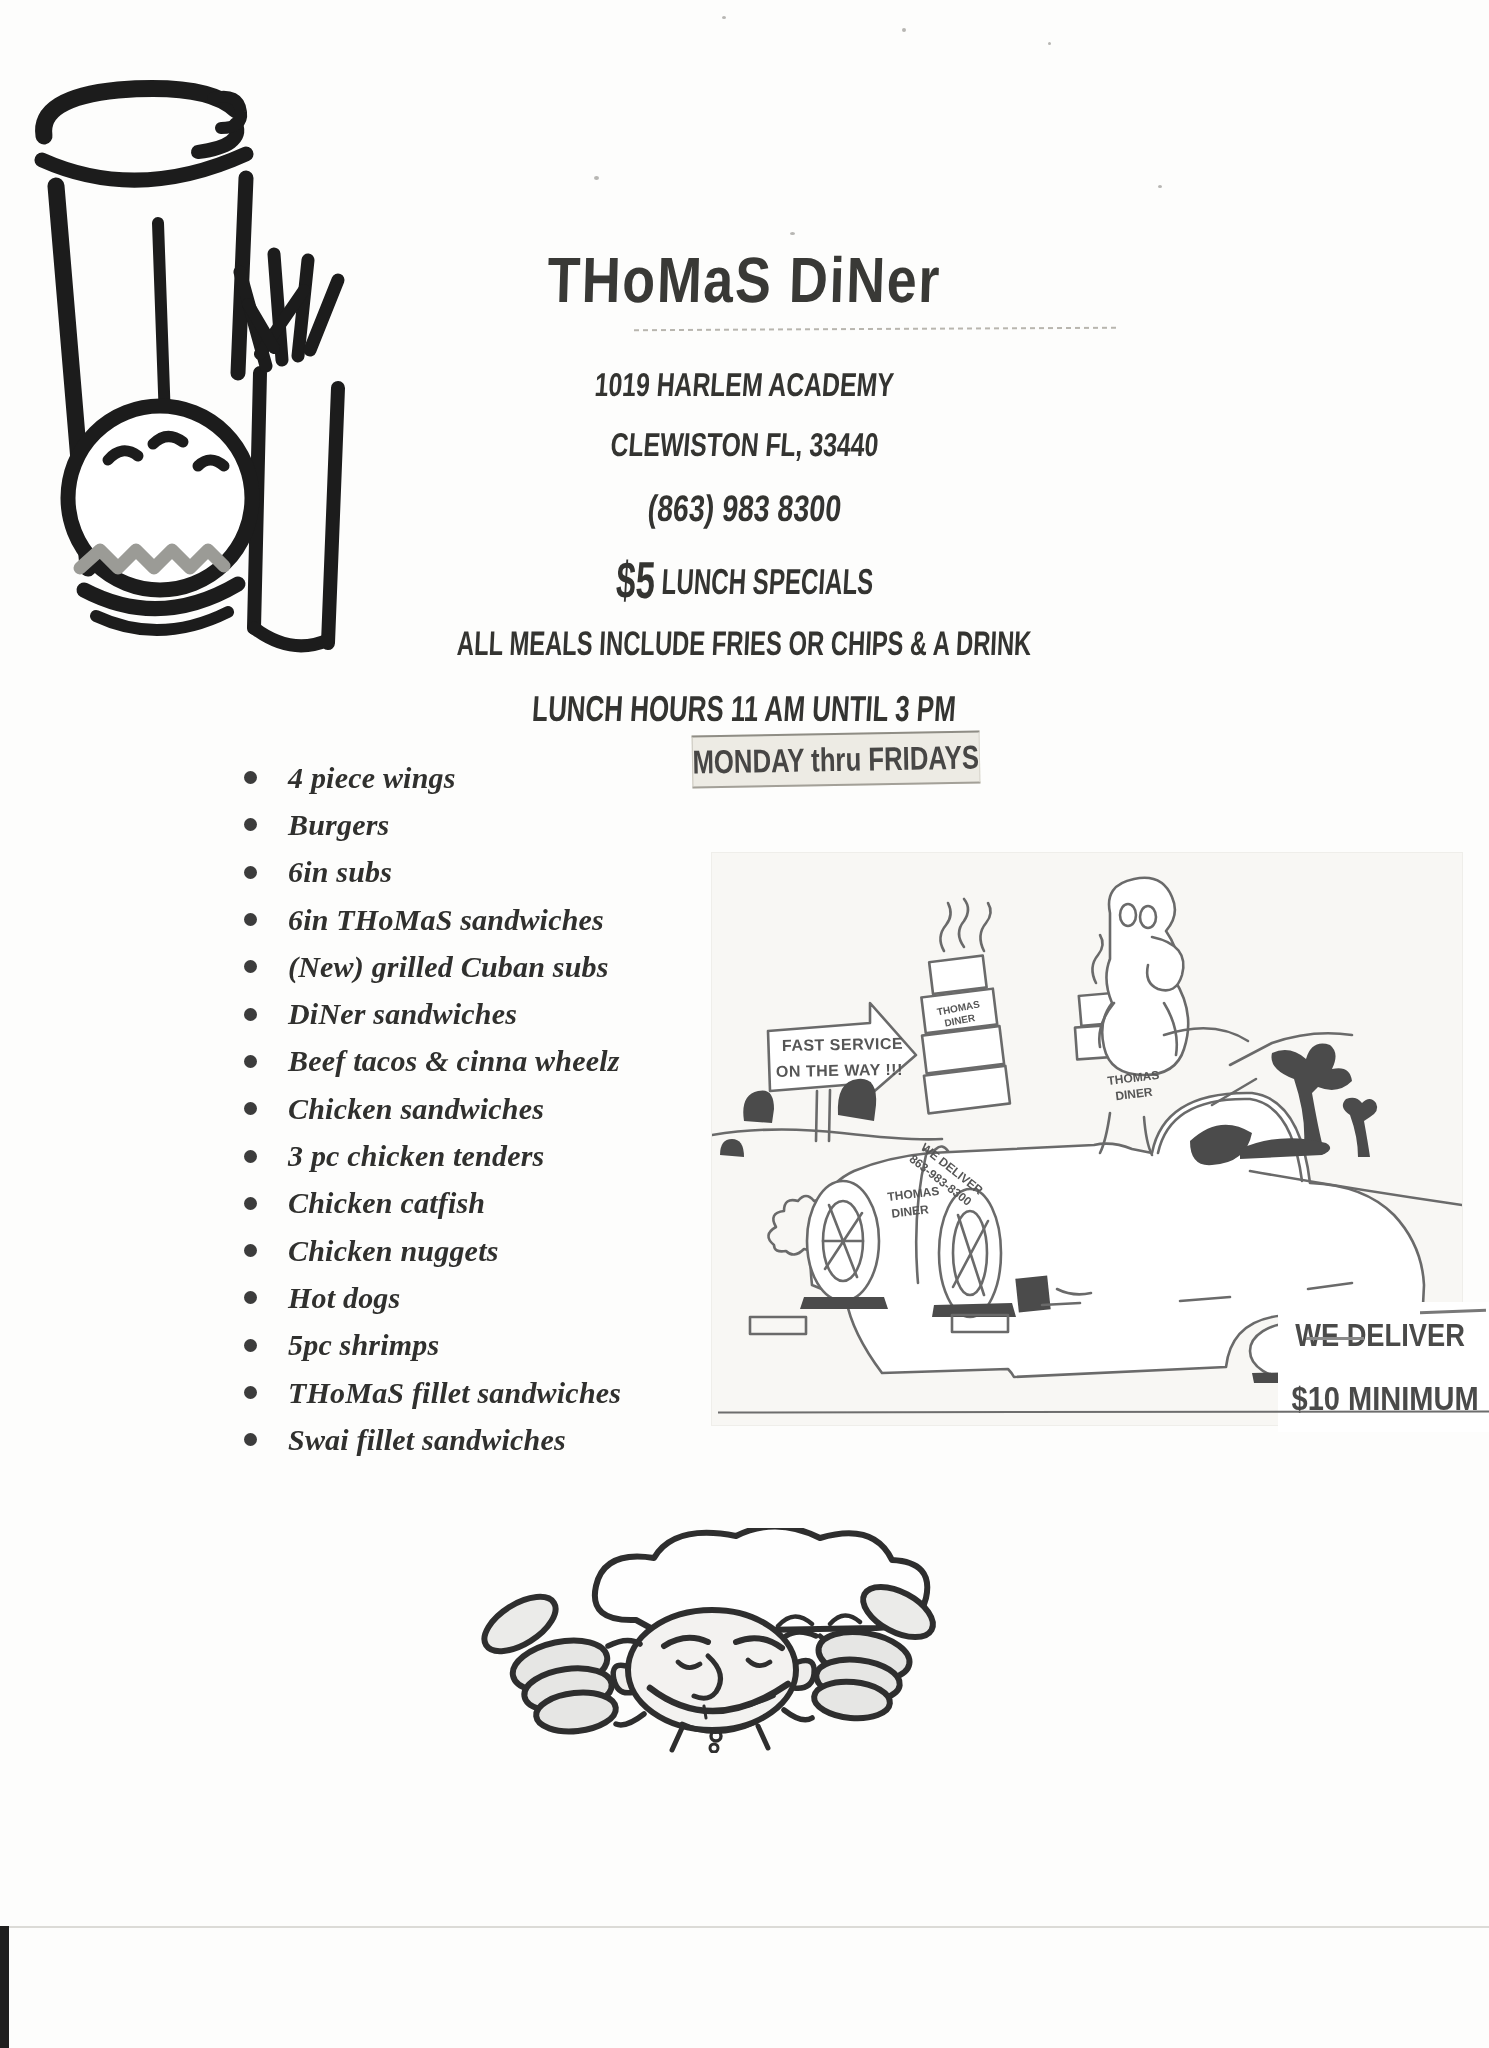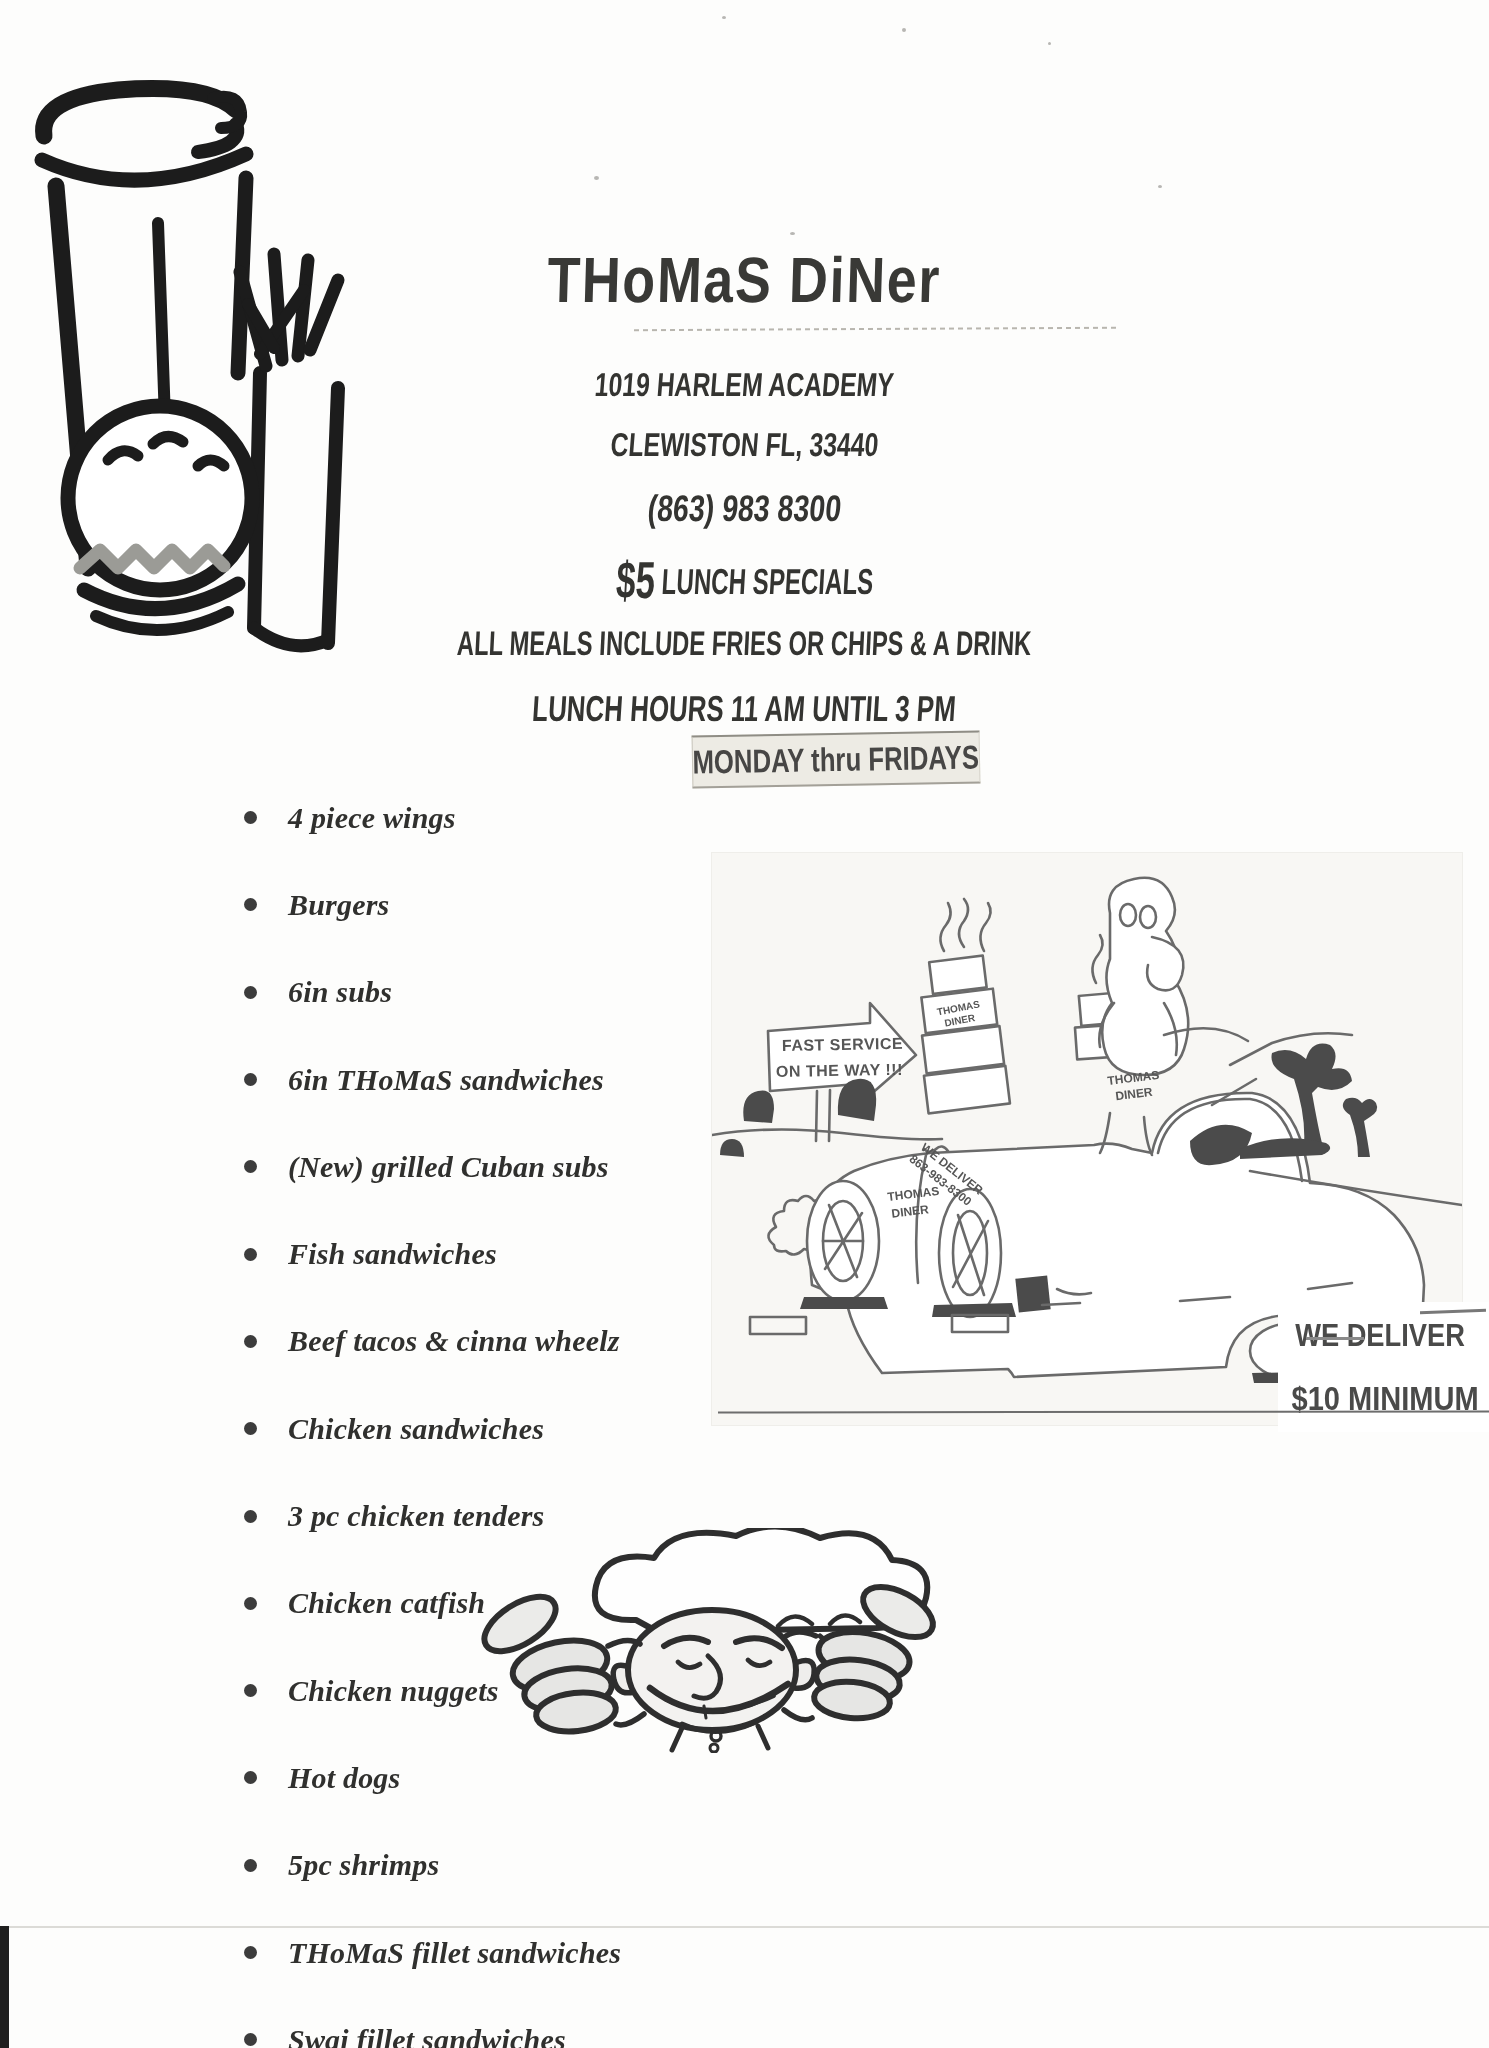--- a/index.html
+++ b/index.html
@@ -34,21 +34,21 @@
     position:absolute; left:692px; top:733px; width:288px; height:53px;
     background:#edebe4; transform:rotate(-1deg);
     border-top:2px solid #8f8d85; border-bottom:2px solid #a3a098;
     border-left:1px solid #c9c6bd; border-right:1px solid #d8d5cc;
     display:flex; align-items:center; justify-content:center;
   }
   .days-strip .fit { display:inline-block; font-weight:700; font-size:33px; color:#474645;
     transform:scaleX(.78); white-space:nowrap; }
   
   .menu-list { position:absolute; left:244px; top:754px; width:540px; list-style:none; }
-  .menu-list li { height:47.3px; display:flex; align-items:center;margin-top:40px; }
+  .menu-list li { height:47.3px; display:flex; align-items:center; }
   .menu-list li::before { content:""; width:13px; height:13px; border-radius:50%;
     background:#3c3c3c; margin-right:31px; flex:0 0 auto; }
   .menu-list li span {
     font-family:"Liberation Serif", serif; font-style:italic; font-weight:700;
     font-size:30px; color:#30302e; letter-spacing:.2px; white-space:nowrap;
   }
   
   .cartoon-box { position:absolute; left:712px; top:853px; width:750px; height:572px;
     background:#f8f7f4; box-shadow:0 0 0 1px #efeeea; }
   .cartoon-box svg { display:block; }
@@ -157,21 +157,21 @@
 
       <li>
         <span>6in THoMaS sandwiches</span>
       </li>
 
       <li>
         <span>(New) grilled Cuban subs</span>
       </li>
 
       <li>
-        <span>Fish sandwiches</span>
+        <span>DiNer sandwiches</span>
       </li>
 
       <li>
         <span>Beef tacos &amp; cinna wheelz</span>
       </li>
 
 
       <li>
         <span>Chicken sandwiches</span>
       </li>

